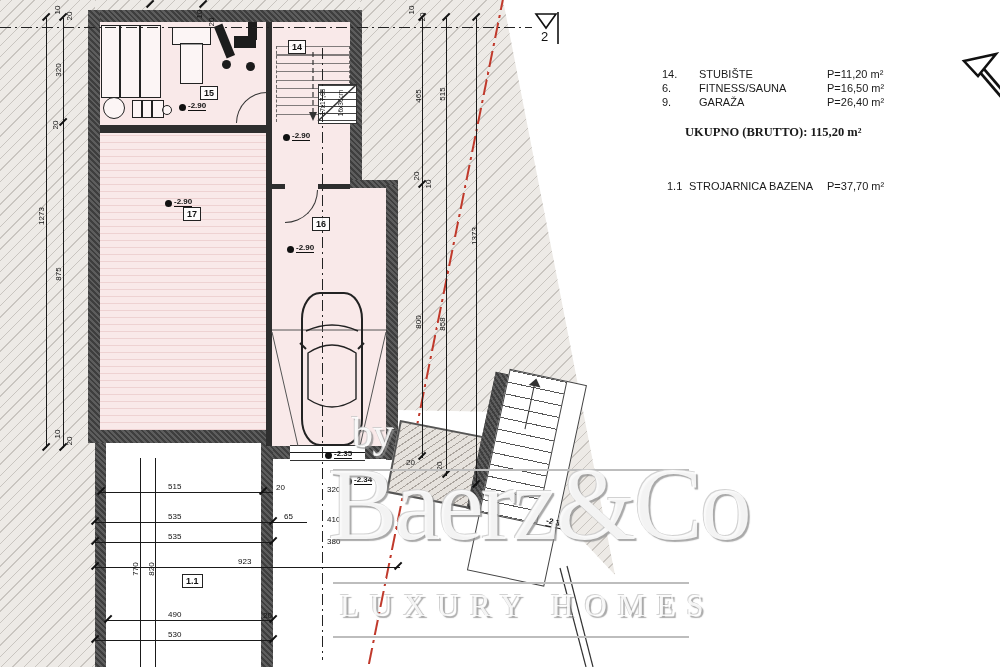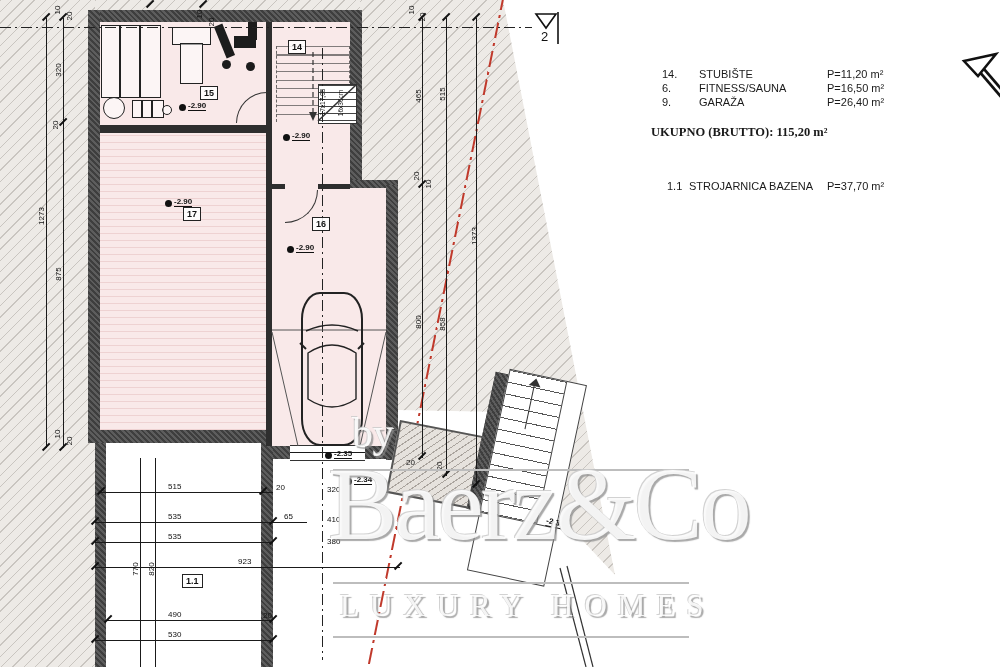--- a/index.html
+++ b/index.html
@@ -289,21 +289,21 @@
         <span class="lg-name">FITNESS/SAUNA</span>
         <span class="lg-area">P=16,50 m²</span>
       </div>
       <div class="lg-row">
         <span class="lg-num">9.</span>
         <span class="lg-name">GARAŽA</span>
         <span class="lg-area">P=26,40 m²</span>
       </div>
     </div>
 
-    <div class="serifline" style="margin-top:16px;margin-left:14px;font-weight:bold;">UKUPNO (BRUTTO): 115,20 m²</div>
+    <div class="serifline" style="margin-top:16px;margin-left:48px;font-weight:bold;">UKUPNO (BRUTTO): 115,20 m²</div>
 
     <div class="lg-row" style="margin-top:40px;margin-left:30px;font-size:11px;">
       <span style="width:22px;">1.1</span>
       <span style="width:138px;">STROJARNICA BAZENA</span>
       <span style="margin-left:0;">P=37,70 m²</span>
     </div>
   </div>
 
 </div>
 

